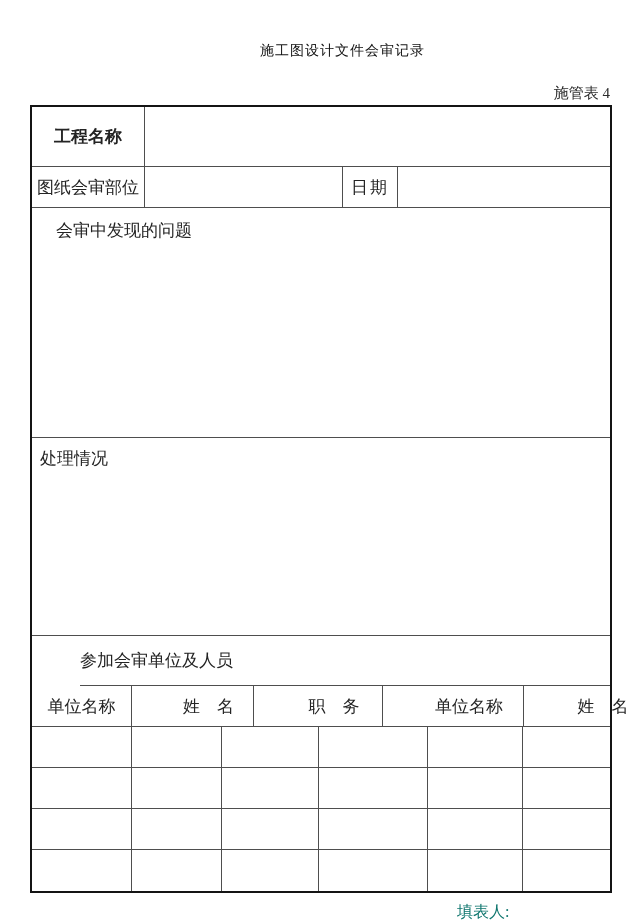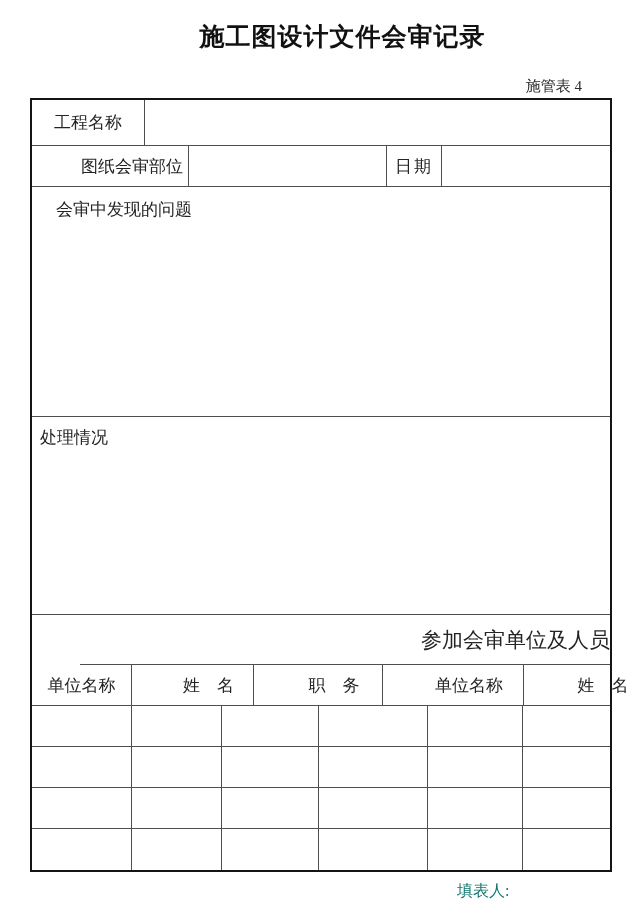--- a/index.html
+++ b/index.html
@@ -9,33 +9,33 @@
     font-family: "Liberation Serif", "DejaVu Serif", serif;
     color: #242424;
   }
   .sheet {
     position: relative;
     width: 640px; height: 921px;
     background: #ffffff;
     overflow: hidden;
   }
   .title {
-    margin-top: 20px;
+    margin-top: 42px;
     padding-left: 45px;
     text-align: center;
     font-family: "Liberation Sans", "DejaVu Sans", sans-serif;
-    font-weight: bold;
-    font-size: 25px;
+    font-weight: normal;
+    font-size: 14px;
     letter-spacing: 1px;
     color: #111111;
   }
   .form-code {
     margin-top: 24px;
     text-align: right;
-    padding-right: 58px;
+    padding-right: 30px;
     font-size: 15px;
     color: #2b2b2b;
   }
   .grid-table {
     margin: 2px 28px 0 30px;
     width: 582px;
     border: 2px solid #141414;
     background: #ffffff;
   }
   .row {
@@ -45,35 +45,35 @@
   .cell {
     border-right: 1px solid #4e4e4e;
     display: flex;
     align-items: center;
     justify-content: center;
     font-size: 17px;
     color: #242424;
     overflow: hidden;
   }
   .cell:last-child { border-right: none; }
-  .r1 { grid-template-columns: 113px 1fr; height: 46px; }
-  .r2 { grid-template-columns: 113px 198px 55px 1fr; height: 41px; padding-left: 44px; }
+  .r1 { grid-template-columns: 113px 1fr; height: 60px; font-weight: bold; }
+  .r2 { grid-template-columns: 113px 198px 55px 1fr; height: 41px; }
   .r2 .date-label { letter-spacing: 2px; }
   .bigcell {
     display: block;
     font-size: 17px;
   }
   .r3 { height: 230px; padding: 11px 11px 0 24px; }
   .r4 { height: 198px; padding: 9px 0 0 8px; }
   .r5 {
     height: 50px;
     display: flex;
     align-items: center;
-    justify-content: flex-end;
-    font-size: 21px;
+    justify-content: flex-start;
+    font-size: 17px;
     margin-left: 48px;
   }
   .cols6, .prow {
     grid-template-columns: 100px 90px 97px 109px 95px 87px;
   }
   .r6 { height: 41px; gap: 32px; }
   .prow {
     display: grid;
     height: 41px;
     border-bottom: 1px solid #4e4e4e;

